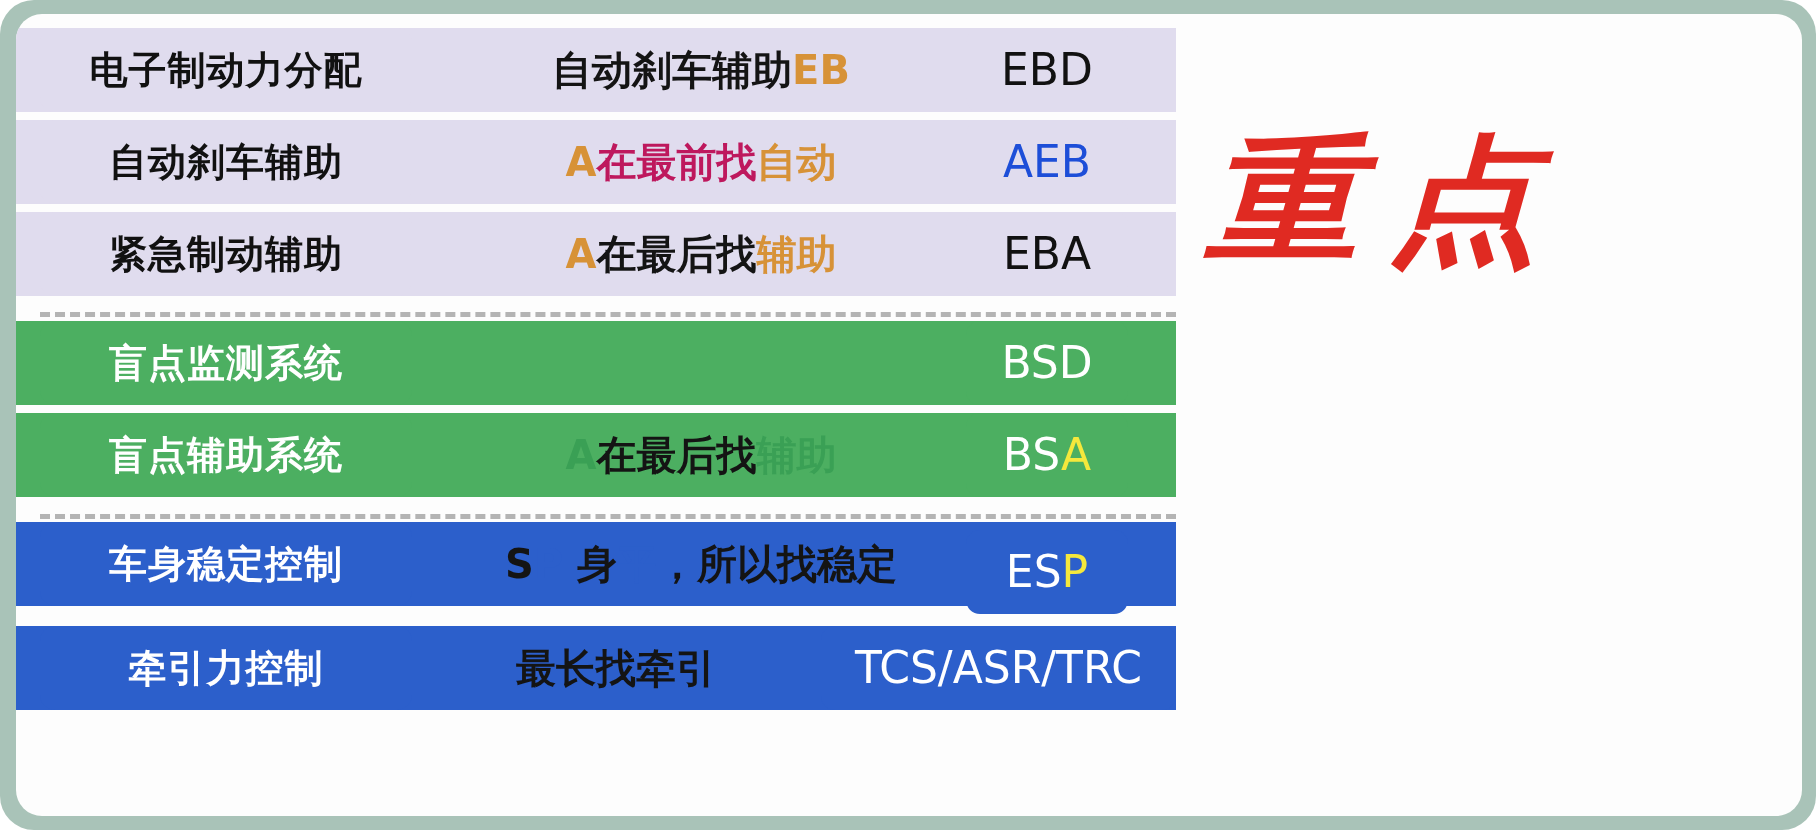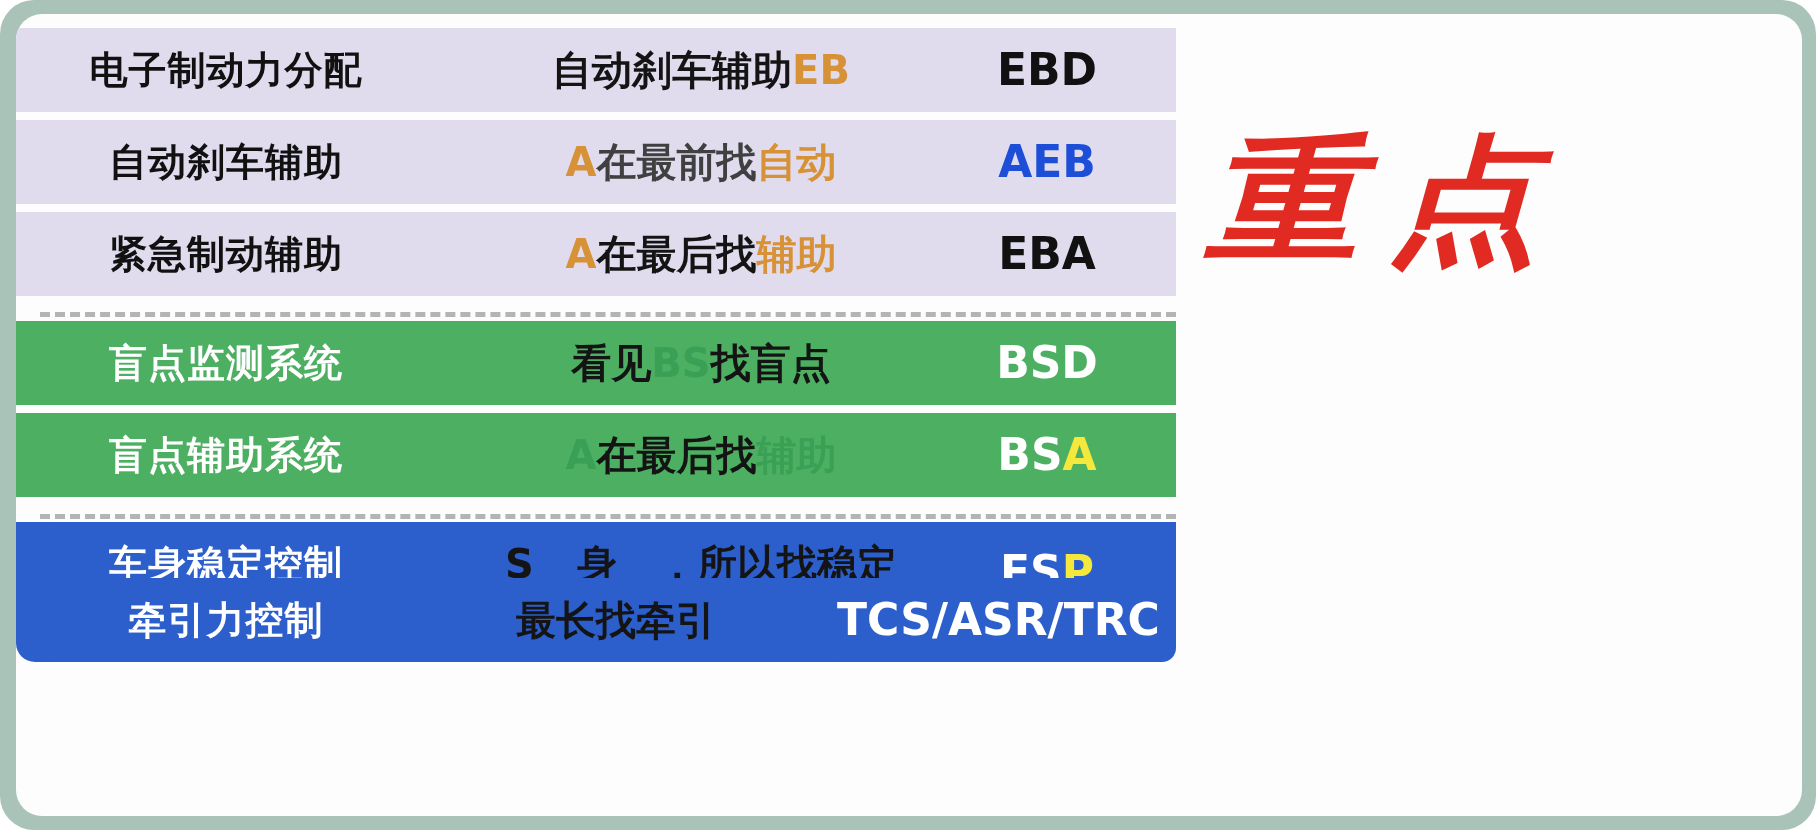--- a/index.html
+++ b/index.html
@@ -112,21 +112,21 @@
     height: 84px;
     border-radius: 14px;
     display: flex;
     align-items: center;
     justify-content: center;
     box-sizing: border-box;
     padding: 0 14px;
   }
   .abbr-text {
     font-size: 44px;
-    font-weight: 700;
+    font-weight: 400;
     letter-spacing: 0px;
     white-space: nowrap;
     line-height: 1;
   }
 
   
   .lav  { background: #e0dcee; }
   .lav .pill-label { color: #111111; }
   .lav .abbr-text  { color: #111111; }
 
@@ -183,44 +183,41 @@
           </div>
           <div class="abbr lav" style="left: 950px; width: 162px;">
             <span class="abbr-text"><span style="color: rgb(17, 17, 17);">EBD</span></span>
           </div>
         </div>
         <div class="row lav" style="top: 106px;">
           <div class="pill lav">
             <span class="pill-label">自动刹车辅助</span>
           </div>
           <div class="mnemonic">
-            <span><span class="mn-hl" style="color: rgb(215, 146, 55);">A</span><span class="mn-hl" style="color: #404040; margin-top: 24px;">在最前找</span><span class="mn-hl" style="color: rgb(215, 146, 55);">自动</span></span>
+            <span><span class="mn-hl" style="color: rgb(215, 146, 55);">A</span><span class="mn-hl" style="color: #be185d; margin-top: 24px;">在最前找</span><span class="mn-hl" style="color: rgb(215, 146, 55);">自动</span></span>
           </div>
           <div class="abbr lav" style="left: 950px; width: 162px;">
             <span class="abbr-text"><span style="color: #1d4ed8;">AEB</span></span>
           </div>
         </div>
         <div class="row lav" style="top: 198px;">
           <div class="pill lav">
             <span class="pill-label">紧急制动辅助</span>
           </div>
           <div class="mnemonic">
             <span><span class="mn-hl" style="color: rgb(215, 146, 55);">A</span><span class="mn-hl" style="color: rgb(20, 20, 20);">在最后找</span><span class="mn-hl" style="color: rgb(215, 146, 55);">辅助</span></span>
           </div>
           <div class="abbr lav" style="left: 950px; width: 162px;">
             <span class="abbr-text"><span style="color: rgb(17, 17, 17); margin-top: 11px;">EBA</span></span>
           </div>
         </div>
         <div class="row grn" style="top: 307px;">
           <div class="pill grn">
             <span class="pill-label">盲点监测系统</span>
           </div>
-          <div class="mnemonic">
-            <span><span class="mn-hl" style="color: rgb(20, 20, 20);">看见</span><span class="mn-hl" style="color: rgb(58, 160, 85);">BS</span><span class="mn-hl" style="color: rgb(20, 20, 20);">找盲点</span></span>
-          </div>
           <div class="abbr grn" style="left: 950px; width: 162px;">
             <span class="abbr-text"><span style="color: rgb(255, 255, 255);">BSD</span></span>
           </div>
         </div>
         <div class="row grn" style="top: 399px;">
           <div class="pill grn">
             <span class="pill-label">盲点辅助系统</span>
           </div>
           <div class="mnemonic">
             <span><span class="mn-hl" style="color: rgb(58, 160, 85);">A</span><span class="mn-hl" style="color: rgb(20, 20, 20);">在最后找</span><span class="mn-hl" style="color: rgb(58, 160, 85);">辅助</span></span>
@@ -233,21 +230,21 @@
           <div class="pill blu">
             <span class="pill-label">车身稳定控制</span>
           </div>
           <div class="mnemonic">
             <span><span class="mn-hl" style="color: rgb(20, 20, 20);">S</span><span class="mn-hl" style="color: rgb(44, 95, 203);">P</span><span class="mn-hl" style="color: rgb(20, 20, 20);"> 身</span><span class="mn-hl" style="color: rgb(44, 95, 203);">平</span><span class="mn-hl" style="color: rgb(20, 20, 20);">，所以找稳定</span></span>
           </div>
           <div class="abbr blu" style="left: 950px; width: 162px; margin-top: 8px;">
             <span class="abbr-text"><span style="color: rgb(255, 255, 255);">ES</span><span style="color: rgb(245, 232, 60);">P</span></span>
           </div>
         </div>
-        <div class="row blu" style="top: 564px; border-radius: 19px;">
+        <div class="row blu" style="top: 612px;">
           <div class="pill blu">
             <span class="pill-label">牵引力控制</span>
           </div>
           <div class="mnemonic" style="left: 395px; width: 410px;">
             <span><span class="mn-hl" style="color: rgb(20, 20, 20);">最长找牵引</span></span>
           </div>
           <div class="abbr blu" style="left: 805px; width: 355px;">
             <span class="abbr-text"><span style="color: rgb(255, 255, 255);">TCS/ASR/TRC</span></span>
           </div>
         </div>

